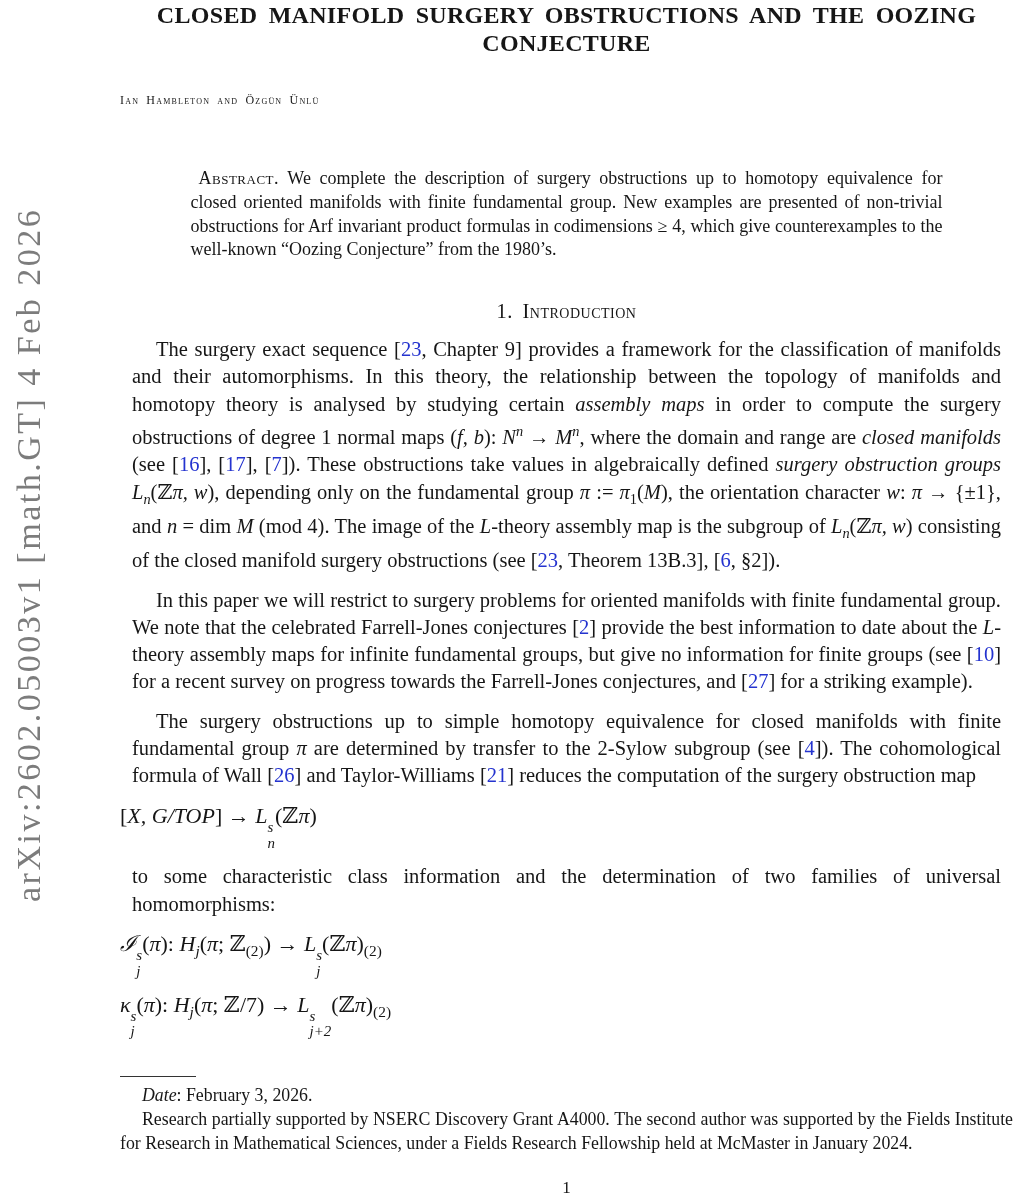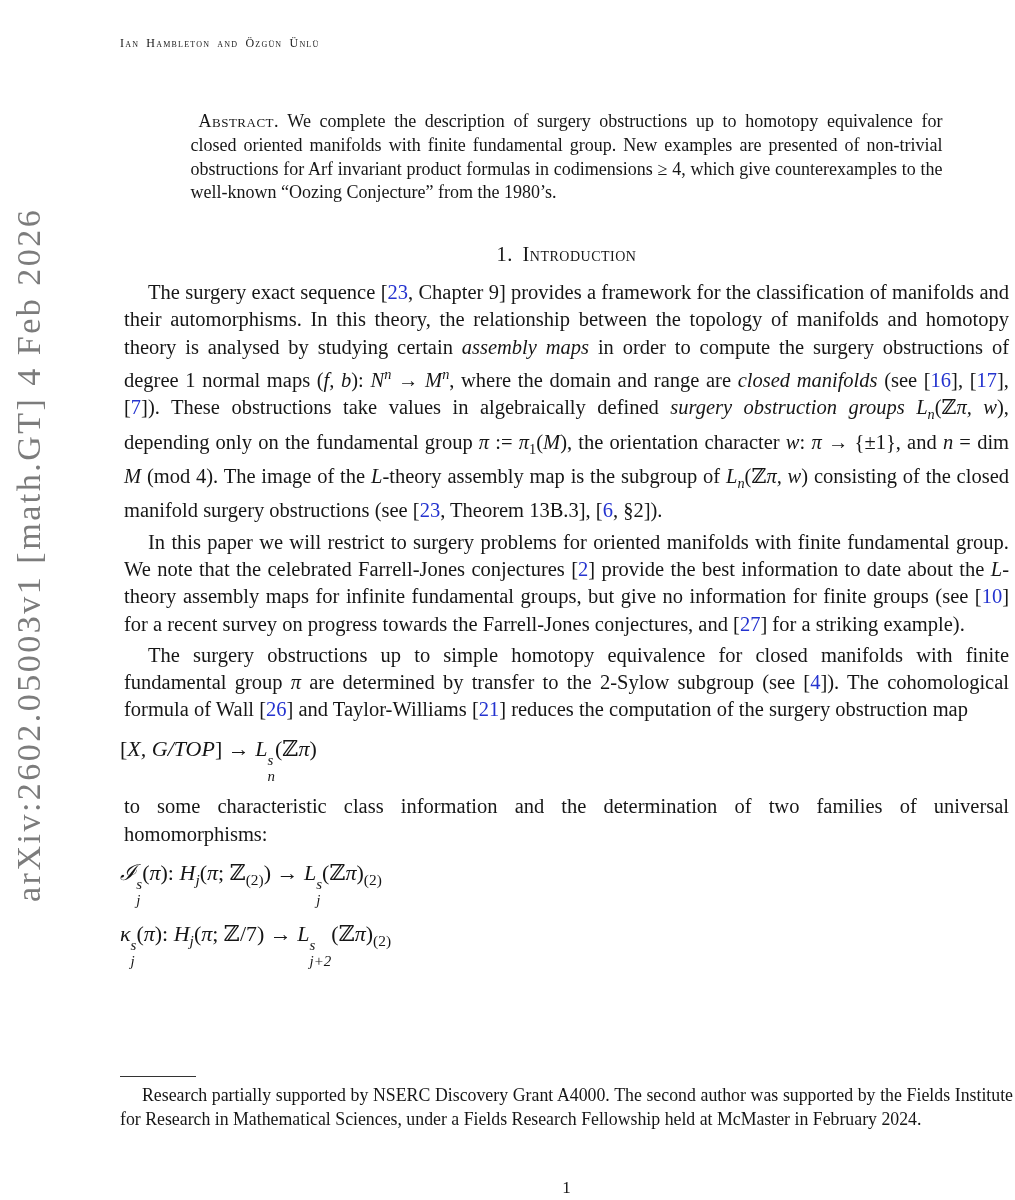--- a/index.html
+++ b/index.html
@@ -34,21 +34,21 @@
     text-align:justify;text-indent:8px;
   }
   .abstract-label{font-variant:small-caps;letter-spacing:0.5px;}
 
   .section-heading{
     margin-top:38px;text-align:center;font-variant:small-caps;
     font-size:20.5px;letter-spacing:0.5px;word-spacing:4px;
   }
 
   .flow{margin-top:13px;font-size:20.5px;line-height:27.3px;}
-  .flow p{margin:4px;text-align:justify;text-indent:24px;}
+  .flow p{margin:12px;text-align:justify;text-indent:24px;}
   .flow p.noindent{text-indent:0;}
   .flow p.display{text-align:left;text-indent:0;margin:11px 0 9px 0;font-size:22px;}
 
   .seg-it,.seg-math{font-style:italic;}
   .seg-cite{color:var(--link);}
   .seg-sup,.seg-sub,.seg-supi,.seg-subi{font-size:0.7em;}
   .seg-sup,.seg-supi{vertical-align:super;}
   .seg-sub,.seg-subi{vertical-align:sub;}
   .seg-supi,.seg-subi{font-style:italic;}
   .supsub{
@@ -65,20 +65,21 @@
 </head>
 <body>
 
 <div class="page">
 
   <div class="stamp-wrap">
     <div class="stamp">arXiv:2602.05003v1  [math.GT]  4 Feb 2026</div>
   </div>
 
   <div class="main">
+    <h1 class="title">CLOSED MANIFOLD SURGERY OBSTRUCTIONS AND THE OOZING CONJECTURE</h1>
     <div class="authors">Ian Hambleton and Özgün Ünlü</div>
 
     <div class="abstract">
       <span class="abstract-label">Abstract.</span>
       <span>We complete the description of surgery obstructions up to homotopy equivalence for closed oriented manifolds with finite fundamental group. New examples are presented of non-trivial obstructions for Arf invariant product formulas in codimensions ≥ 4, which give counterexamples to the well-known “Oozing Conjecture” from the 1980’s.</span>
     </div>
 
     <div class="section-heading">1. Introduction</div>
 
     <div class="flow" id="flow">
@@ -103,19 +104,20 @@
           </span><span class="seg-text">(</span><span class="seg-math">π</span><span class="seg-text">): </span><span class="seg-math">H</span><span class="seg-subi">j</span><span class="seg-text">(</span><span class="seg-math">π</span><span class="seg-text">; ℤ/7) → </span><span class="seg-math">L</span><span class="supsub">
             <span>s</span>
             <span>j+2</span>
           </span><span class="seg-text">(ℤ</span><span class="seg-math">π</span><span class="seg-text">)</span><span class="seg-sub">(2)</span></p>
       </div>
   </div>
 
   <div class="footnote">
     <hr class="fn-rule">
     <div id="fn-lines">
-        <p><span class="seg-text">Research partially supported by NSERC Discovery Grant A4000. The second author was supported by the Fields Institute for Research in Mathematical Sciences, under a Fields Research Fellowship held at McMaster in February 2024.</span></p>
+        <p><span class="seg-it">Date</span><span class="seg-text">: February 3, 2026.</span></p>
+        <p><span class="seg-text">Research partially supported by NSERC Discovery Grant A4000. The second author was supported by the Fields Institute for Research in Mathematical Sciences, under a Fields Research Fellowship held at McMaster in January 2024.</span></p>
       </div>
   </div>
 
   <div class="pagenum">1</div>
 
 </div>
 
 </body></html>

